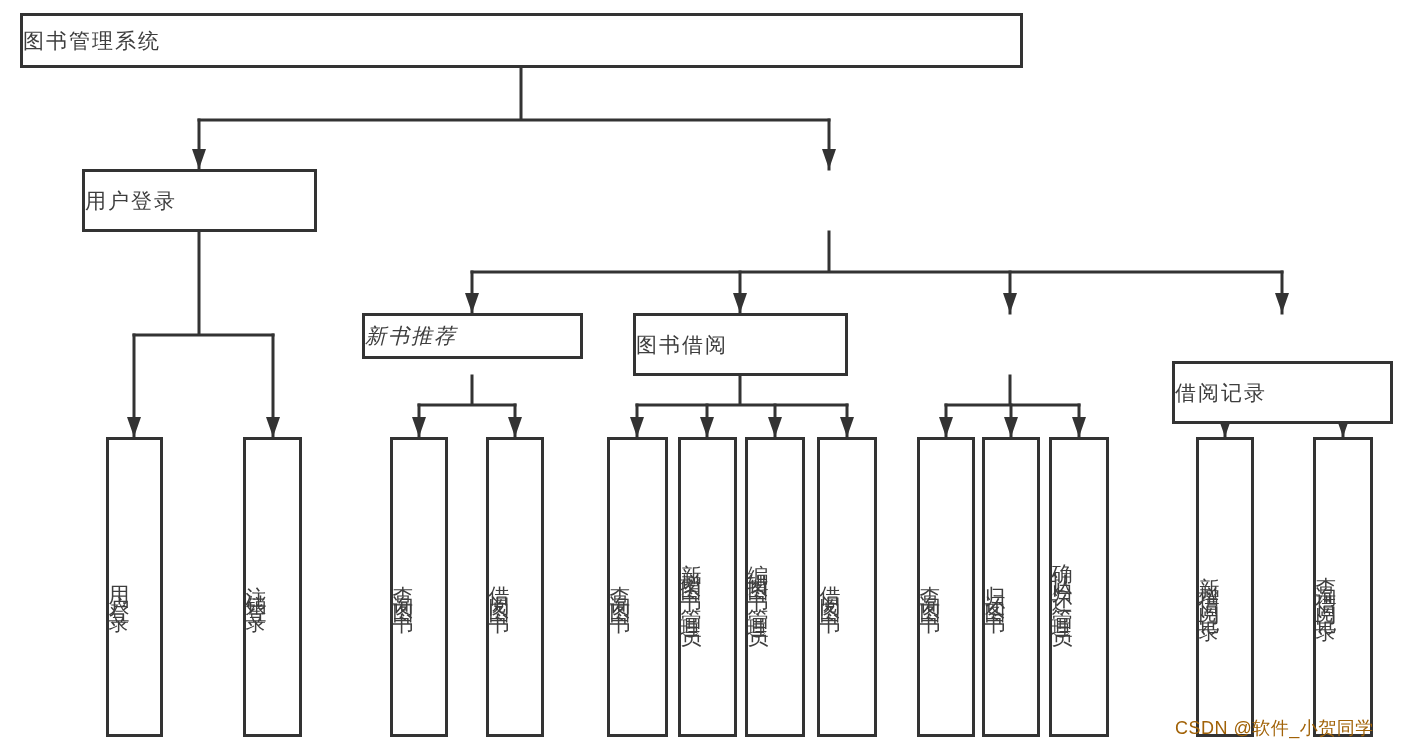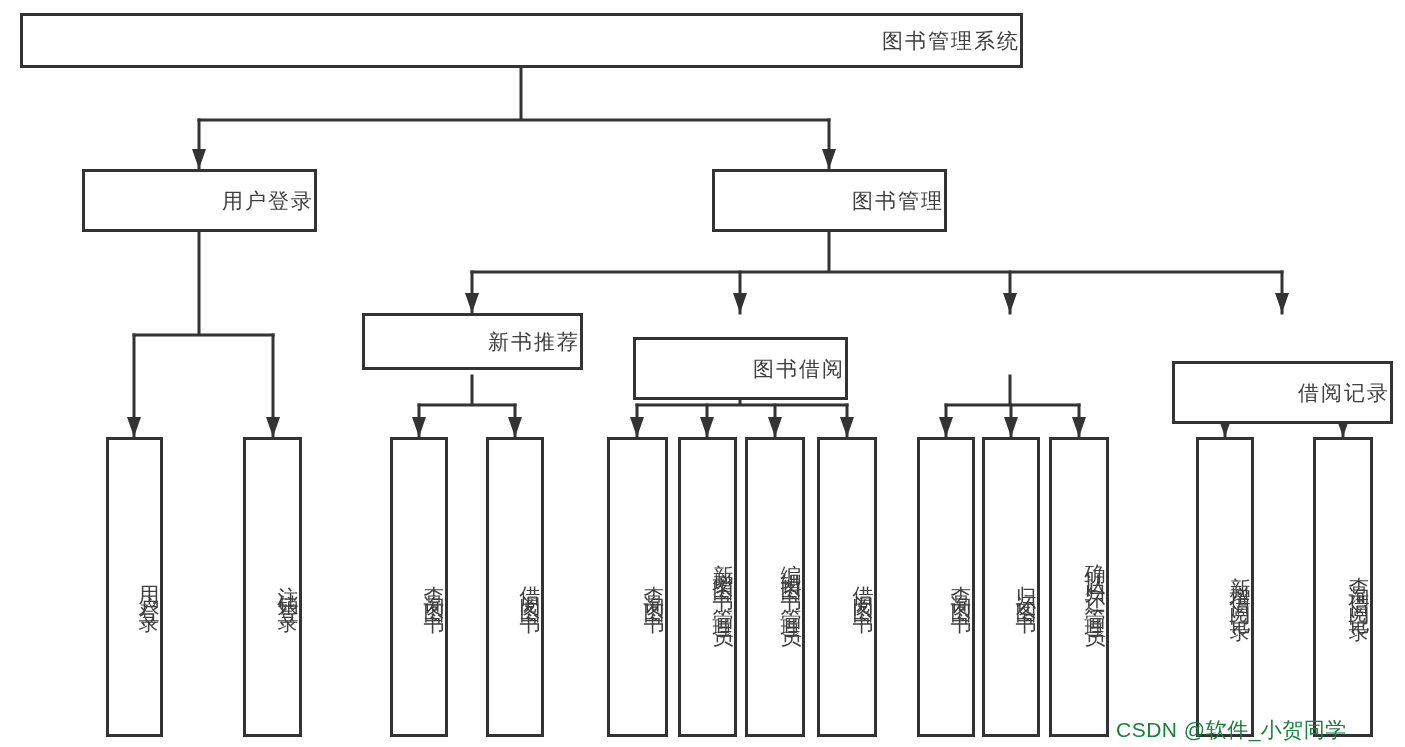--- a/index.html
+++ b/index.html
@@ -24,42 +24,42 @@
     stroke-linecap: square;
   }
   .ar { marker-end: url(#ah); }
   .box {
     position: absolute;
     box-sizing: border-box;
     border: 3px solid #333333;
     background: #ffffff;
     display: flex;
     align-items: center;
-    justify-content: flex-end;
+    justify-content: flex-start;
   }
   .hlabel {
     font-size: 21px;
     color: #3e3e3e;
     letter-spacing: 2px;
     white-space: nowrap;
   }
   .vlabel {
     writing-mode: vertical-rl;
     text-orientation: mixed;
     font-size: 21px;
     color: #3e3e3e;
     letter-spacing: 9px;
     line-height: 1;
   }
   .watermark {
     position: absolute;
-    left: 1116px;
+    left: 1175px;
     top: 716px;
-    font-size: 21px;
-    color: #15803d;
+    font-size: 18px;
+    color: #a16207;
     letter-spacing: 0.5px;
     white-space: nowrap;
     z-index: 5;
   }
 </style>
 </head>
 <body>
 
 <div class="stage">
 
@@ -118,28 +118,25 @@
     </g>
   </svg>
 
   <div class="box" style="left:20px; top:13px; width:1003px; height:55px;">
     <span class="hlabel">图书管理系统</span>
   </div>
 
   <div class="box" style="left:82px; top:169px; width:235px; height:63px;">
     <span class="hlabel">用户登录</span>
   </div>
-  <div class="box" style="left:712px; top:169px; width:235px; height:63px;">
-    <span class="hlabel">图书管理</span>
-  </div>
 
-  <div class="box" style="left:362px; top:313px; width:221px; height:57px;">
+  <div class="box" style="left:362px; top:313px; width:221px; height:46px;font-style:italic;">
     <span class="hlabel">新书推荐</span>
   </div>
-  <div class="box" style="left:633px; top:313px; width:215px; height:63px;margin-top:24px;">
+  <div class="box" style="left:633px; top:313px; width:215px; height:63px;">
     <span class="hlabel">图书借阅</span>
   </div>
   <div class="box" style="left:1172px; top:313px; width:221px; height:63px;margin-top:48px;">
     <span class="hlabel">借阅记录</span>
   </div>
 
   <div class="box" style="left:106px; top:437px; width:57px; height:300px;">
     <span class="vlabel">用户登录</span>
   </div>
   <div class="box" style="left:243px; top:437px; width:59px; height:300px;">

